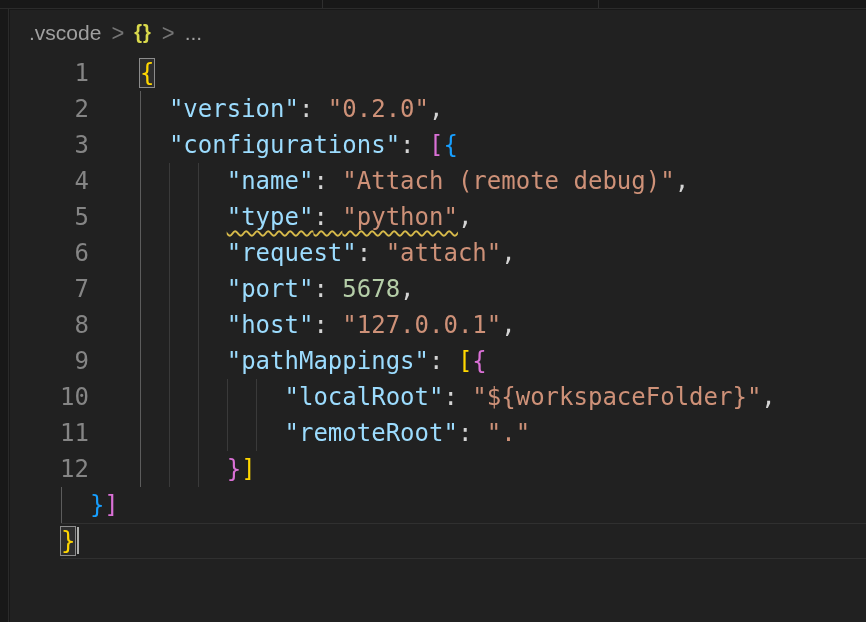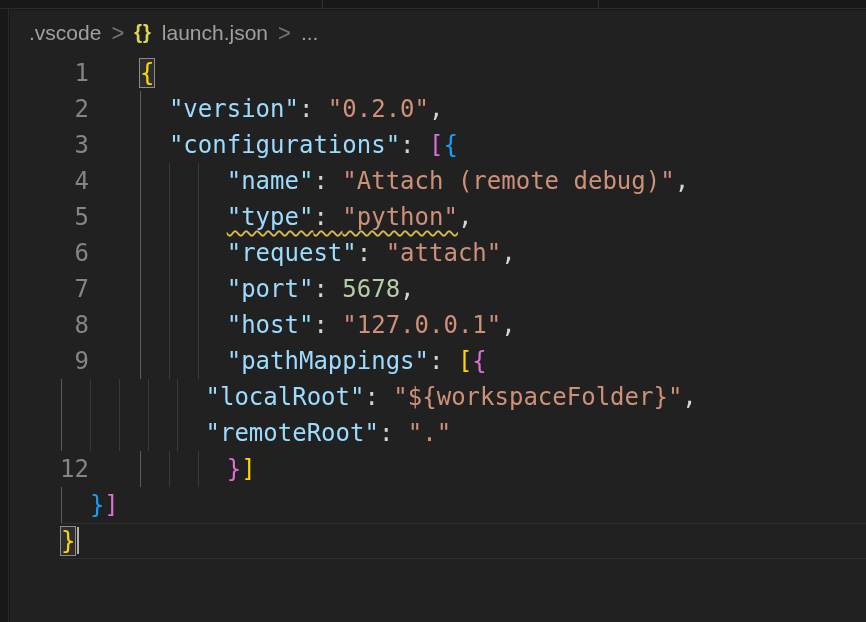--- a/index.html
+++ b/index.html
@@ -80,21 +80,20 @@
   <div class="tab-sep s2"></div>
 </div>
 <div class="side-strip"></div>
 
 <div class="editor">
 
   <div class="breadcrumbs">
     <span class="bc-clickable">.vscode</span>
     <span class="chev">&gt;</span>
     <span class="json-icon">{}</span>
-    <span class="bc-clickable">launch.json</span>
     <span class="chev">&gt;</span>
     <span class="bc-clickable">...</span>
   </div>
 
   <div class="code">
       <div class="line">
         <div class="gutter">1</div>
         <div class="body"><span><span class="tok boxed" style="color: rgb(255, 215, 0);">{</span></span></div>
       </div>
       <div class="line">
@@ -123,23 +122,25 @@
       </div>
       <div class="line">
         <div class="gutter">8</div>
         <div class="body"><span class="guide bright" style="left: 0ch;"></span><span class="guide" style="left: 2ch;"></span><span class="guide" style="left: 4ch;"></span><span>      <span class="tok" style="color: rgb(156, 220, 254);">"host"</span><span class="tok" style="color: rgb(212, 212, 212);">: </span><span class="tok" style="color: rgb(206, 145, 120);">"127.0.0.1"</span><span class="tok" style="color: rgb(212, 212, 212);">,</span></span></div>
       </div>
       <div class="line">
         <div class="gutter">9</div>
         <div class="body"><span class="guide bright" style="left: 0ch;"></span><span class="guide" style="left: 2ch;"></span><span class="guide" style="left: 4ch;"></span><span>      <span class="tok" style="color: rgb(156, 220, 254);">"pathMappings"</span><span class="tok" style="color: rgb(212, 212, 212);">: </span><span class="tok" style="color: rgb(255, 215, 0);">[</span><span class="tok" style="color: rgb(218, 112, 214);">{</span></span></div>
       </div>
       <div class="line">
+        <div class="gutter">10</div>
         <div class="body"><span class="guide bright" style="left: 0ch;"></span><span class="guide" style="left: 2ch;"></span><span class="guide" style="left: 4ch;"></span><span class="guide" style="left: 6ch;"></span><span class="guide" style="left: 8ch;"></span><span>          <span class="tok" style="color: rgb(156, 220, 254);">"localRoot"</span><span class="tok" style="color: rgb(212, 212, 212);">: </span><span class="tok" style="color: rgb(206, 145, 120);">"${workspaceFolder}"</span><span class="tok" style="color: rgb(212, 212, 212);">,</span></span></div>
       </div>
       <div class="line">
+        <div class="gutter">11</div>
         <div class="body"><span class="guide bright" style="left: 0ch;"></span><span class="guide" style="left: 2ch;"></span><span class="guide" style="left: 4ch;"></span><span class="guide" style="left: 6ch;"></span><span class="guide" style="left: 8ch;"></span><span>          <span class="tok" style="color: rgb(156, 220, 254);">"remoteRoot"</span><span class="tok" style="color: rgb(212, 212, 212);">: </span><span class="tok" style="color: rgb(206, 145, 120);">"."</span></span></div>
       </div>
       <div class="line">
         <div class="gutter">12</div>
         <div class="body"><span class="guide bright" style="left: 0ch;"></span><span class="guide" style="left: 2ch;"></span><span class="guide" style="left: 4ch;"></span><span>      <span class="tok" style="color: rgb(218, 112, 214);">}</span><span class="tok" style="color: rgb(255, 215, 0);">]</span></span></div>
       </div>
       <div class="line">
         <div class="body"><span class="guide bright" style="left: 0ch;"></span><span>  <span class="tok" style="color: rgb(23, 159, 255);">}</span><span class="tok" style="color: rgb(218, 112, 214);">]</span></span></div>
       </div>
       <div class="line active">

